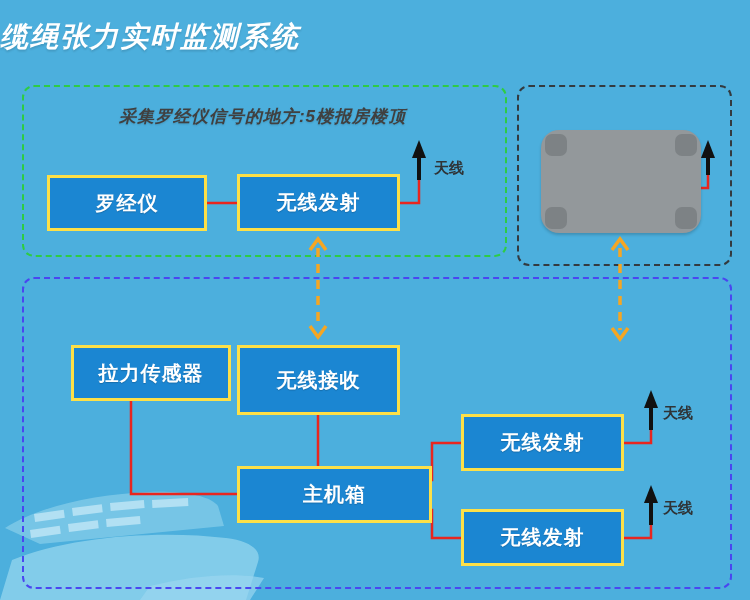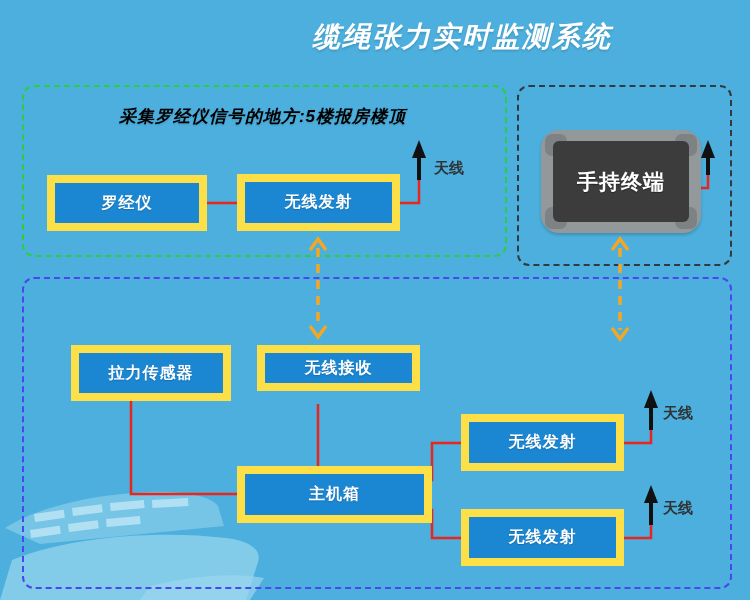--- a/index.html
+++ b/index.html
@@ -8,50 +8,50 @@
     background:#4cafdd;
     font-family:"Liberation Sans","DejaVu Sans",sans-serif;
   }
   #stage{position:relative;width:750px;height:600px;overflow:hidden;background:#4cafdd;}
 
   
   .ship{position:absolute;left:0;bottom:0;width:310px;height:190px;pointer-events:none;}
 
   
   .title{
-    position:absolute;left:0;top:18px;width:612px;text-align:right;
+    position:absolute;left:0;top:18px;width:612px;text-align:left;
     color:#ffffff;font-size:28px;font-weight:bold;font-style:italic;
     letter-spacing:2px;
     text-shadow:0 2px 2px rgba(0,0,0,.12);
   }
 
   
   .group{position:absolute;border-style:dashed;border-radius:12px;background:transparent;}
   #group-roof{left:22px;top:85px;width:481px;height:168px;border:2px dashed #2ecc44;}
   #group-handheld{left:517px;top:85px;width:211px;height:177px;border:2px dashed #333a3f;}
   #group-ship{left:22px;top:277px;width:706px;height:308px;border:2px dashed #4a46f0;}
 
   .group-title{
     position:absolute;left:22px;top:105px;width:481px;text-align:center;
-    color:#000000;font-size:17px;font-weight:bold;font-style:italic;
+    color:#404040;font-size:17px;font-weight:bold;font-style:italic;
     letter-spacing:1px;text-shadow:0 1px 2px rgba(0,0,0,.15);
   }
 
   
   .node{
-    position:absolute;background:#1b86d2;border:8px solid #fde047;
-    color:#ffffff;font-size:16px;font-weight:bold;
+    position:absolute;background:#1b86d2;border:3px solid #fde047;
+    color:#ffffff;font-size:20px;font-weight:bold;
     display:flex;align-items:center;justify-content:center;
     letter-spacing:1px;text-shadow:0 1px 1px rgba(0,0,0,.18);
     box-sizing:border-box;
   }
   #node-compass   {left:47px; top:175px;width:160px;height:56px;}
   #node-tx-top    {left:237px;top:174px;width:163px;height:57px;}
   #node-sensor    {left:71px; top:345px;width:160px;height:56px;}
-  #node-rx        {left:237px;top:345px;width:163px;height:46px;margin-left:20px;}
+  #node-rx        {left:237px;top:345px;width:163px;height:70px;}
   #node-host      {left:237px;top:466px;width:195px;height:57px;}
   #node-tx-a      {left:461px;top:414px;width:163px;height:57px;}
   #node-tx-b      {left:461px;top:509px;width:163px;height:57px;}
 
   
   #terminal{
     position:absolute;left:541px;top:130px;width:160px;height:103px;
     background:#93989b;border-radius:18px;
     box-shadow:0 2px 3px rgba(0,0,0,.18);
   }
@@ -150,16 +150,15 @@
   <div class="node" id="node-rx">无线接收</div>
   <div class="node" id="node-host">主机箱</div>
   <div class="node" id="node-tx-a">无线发射</div>
   <div class="node" id="node-tx-b">无线发射</div>
 
   <div id="terminal">
     <div class="corner c-tl"></div>
     <div class="corner c-tr"></div>
     <div class="corner c-bl"></div>
     <div class="corner c-br"></div>
-    <div class="screen">手持终端</div>
   </div>
 
 </div>
 
 </body></html>

